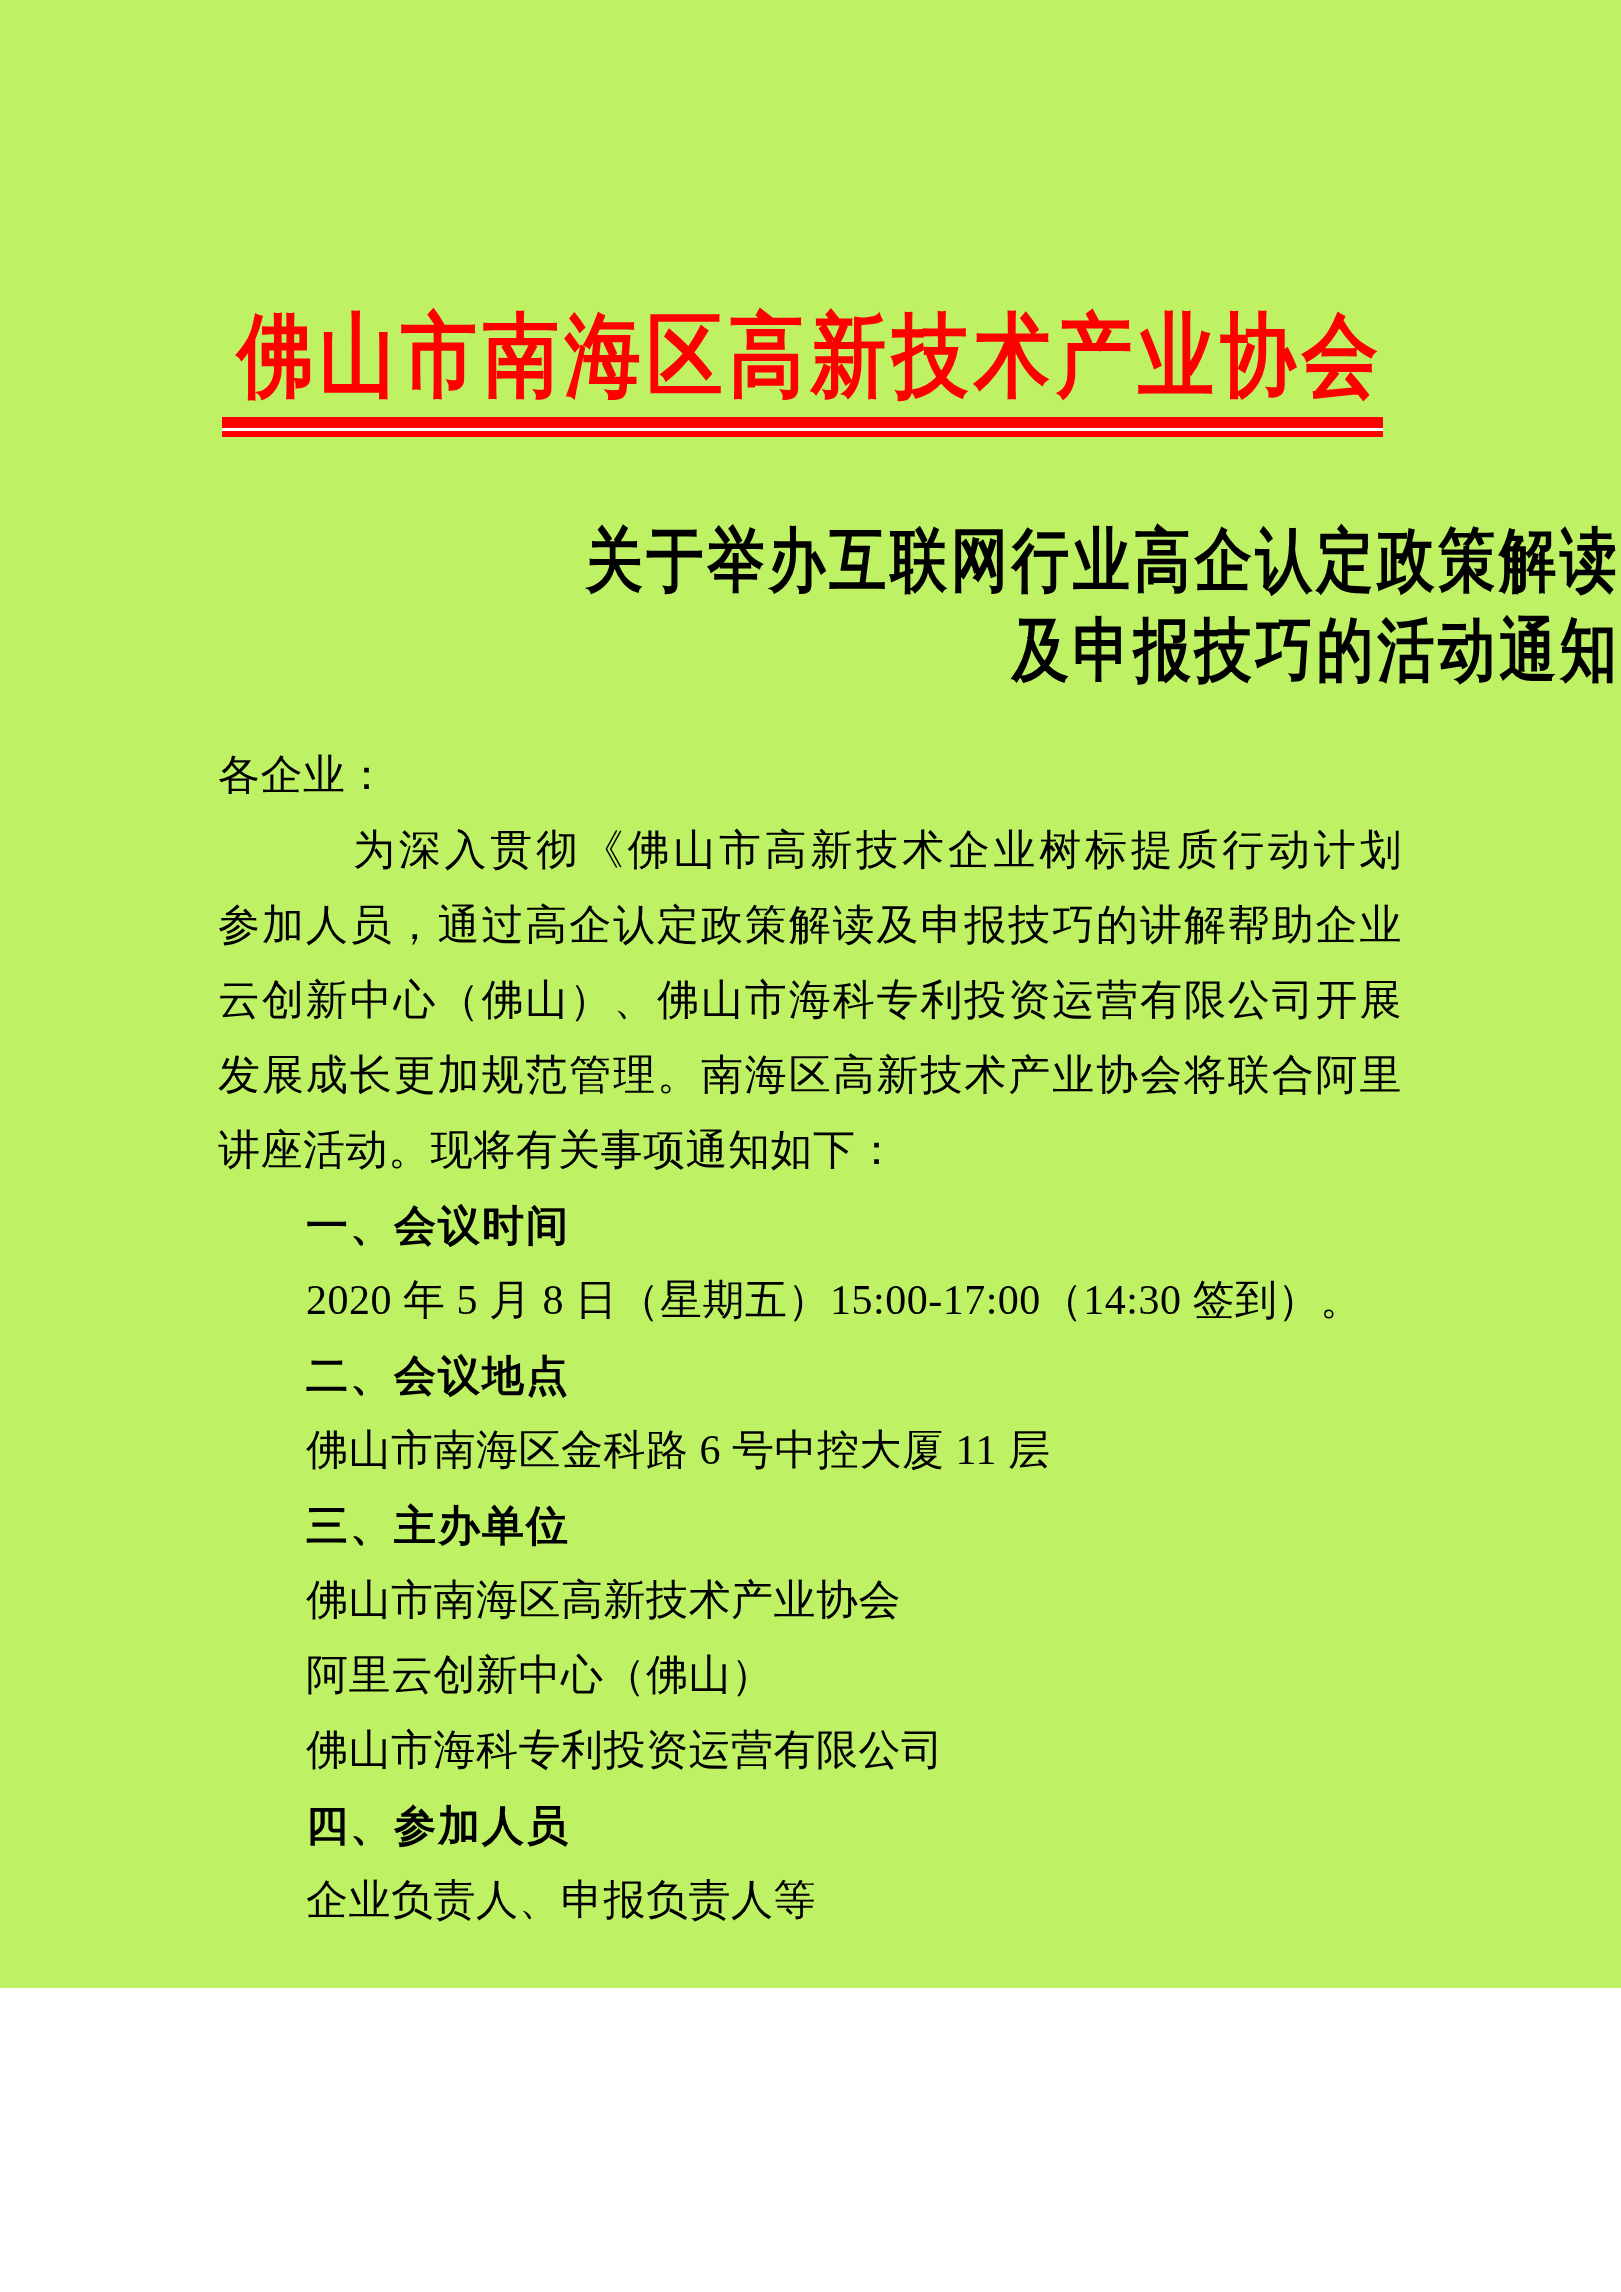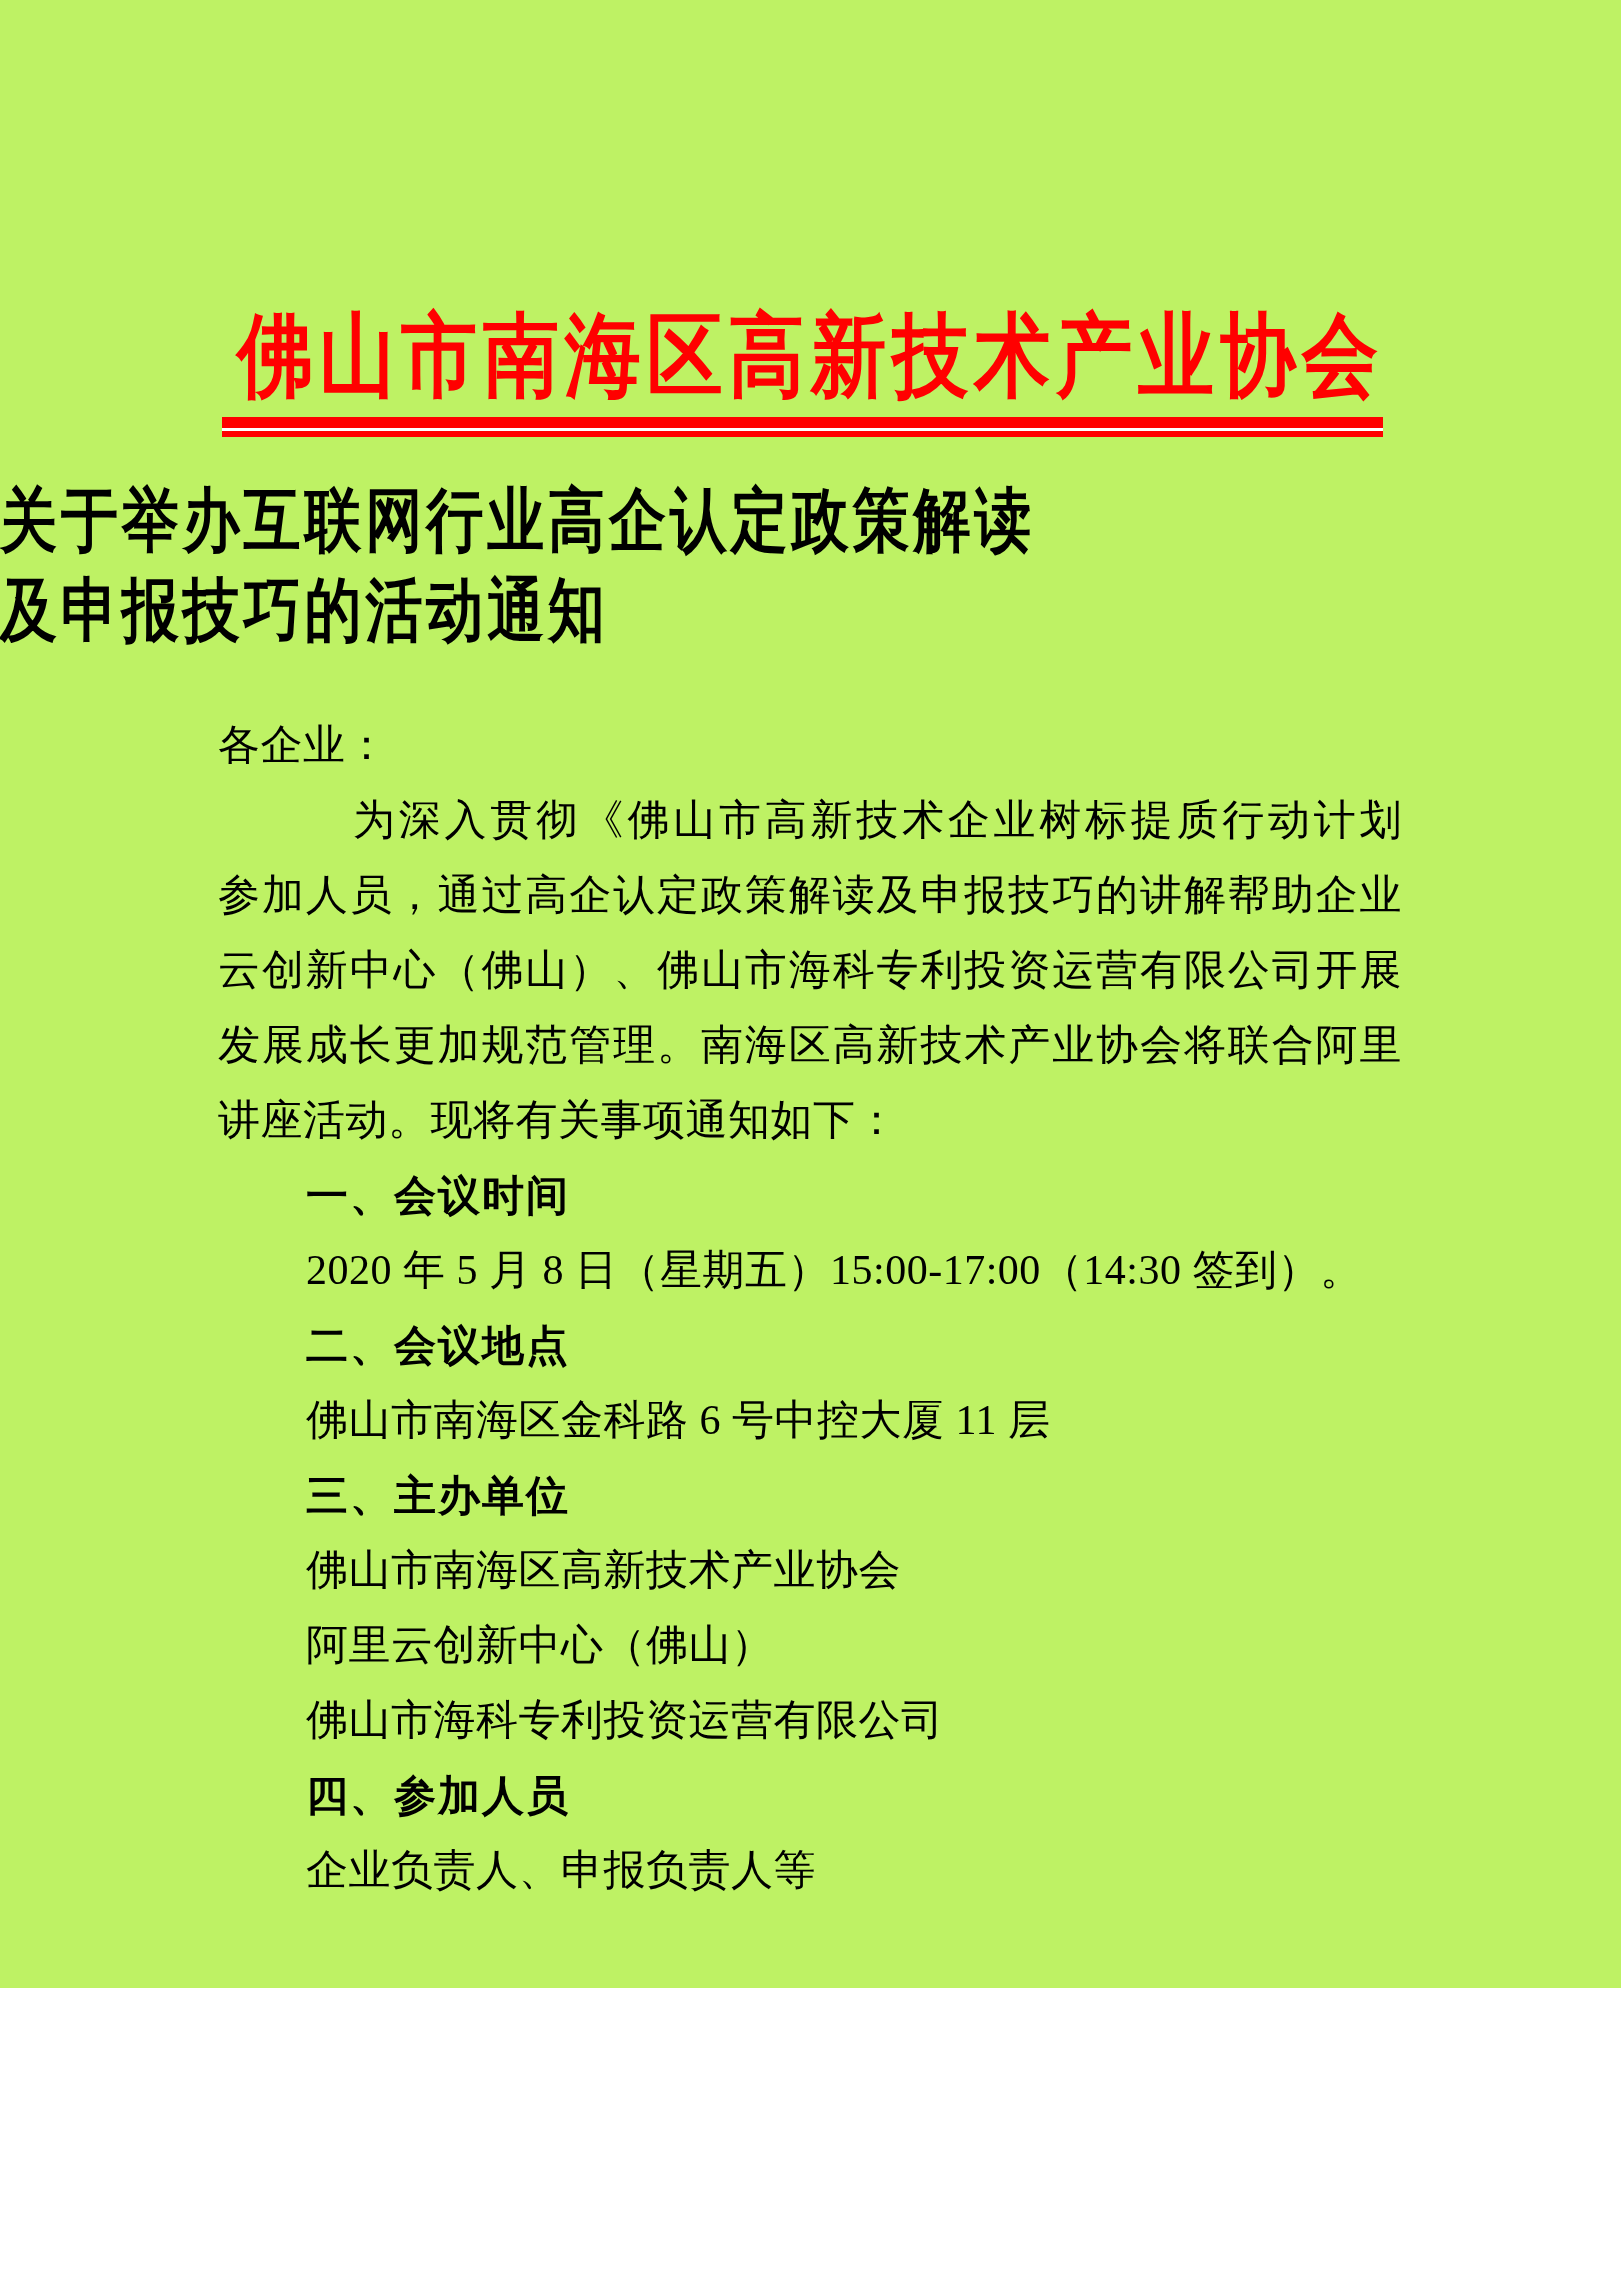--- a/index.html
+++ b/index.html
@@ -41,38 +41,38 @@
     width: 1161px;
     height: 19.6px;
     background: linear-gradient(to bottom,
       #ff0000 0px, #ff0000 10.8px,
       #ffffff 10.8px, #ffffff 13.7px,
       #ff0000 13.7px, #ff0000 19.6px);
   }
   
   .doc-title {
     position: absolute;
-    top: 476px;
+    top: 516px;
     left: 0;
     width: 1621px;
-    text-align: left;
+    text-align: right;
   }
   .doc-title .t-line {
     font-family: "Liberation Serif", "DejaVu Serif", serif;
     font-size: 57px;
     font-weight: bold;
     letter-spacing: 3.9px;
     line-height: 90px;
     transform: scaleY(1.22);
     white-space: nowrap;
   }
   
   .body-lines {
     position: absolute;
-    top: 708px;
+    top: 738px;
     left: 218px;
     width: 1184px;
   }
   .line {
     height: 75px;
     line-height: 75px;
     font-size: 42px;
     letter-spacing: 0.5px;
     overflow: hidden;
     white-space: nowrap;

